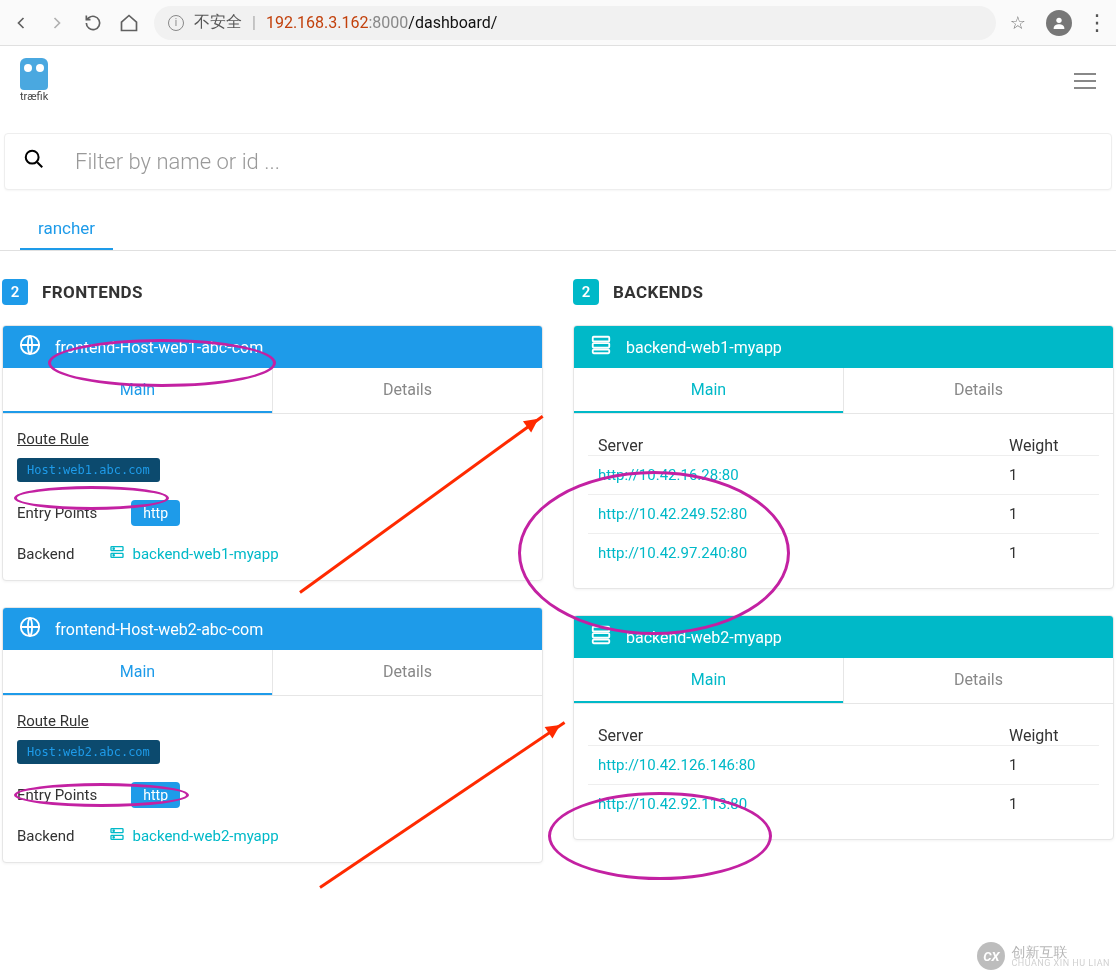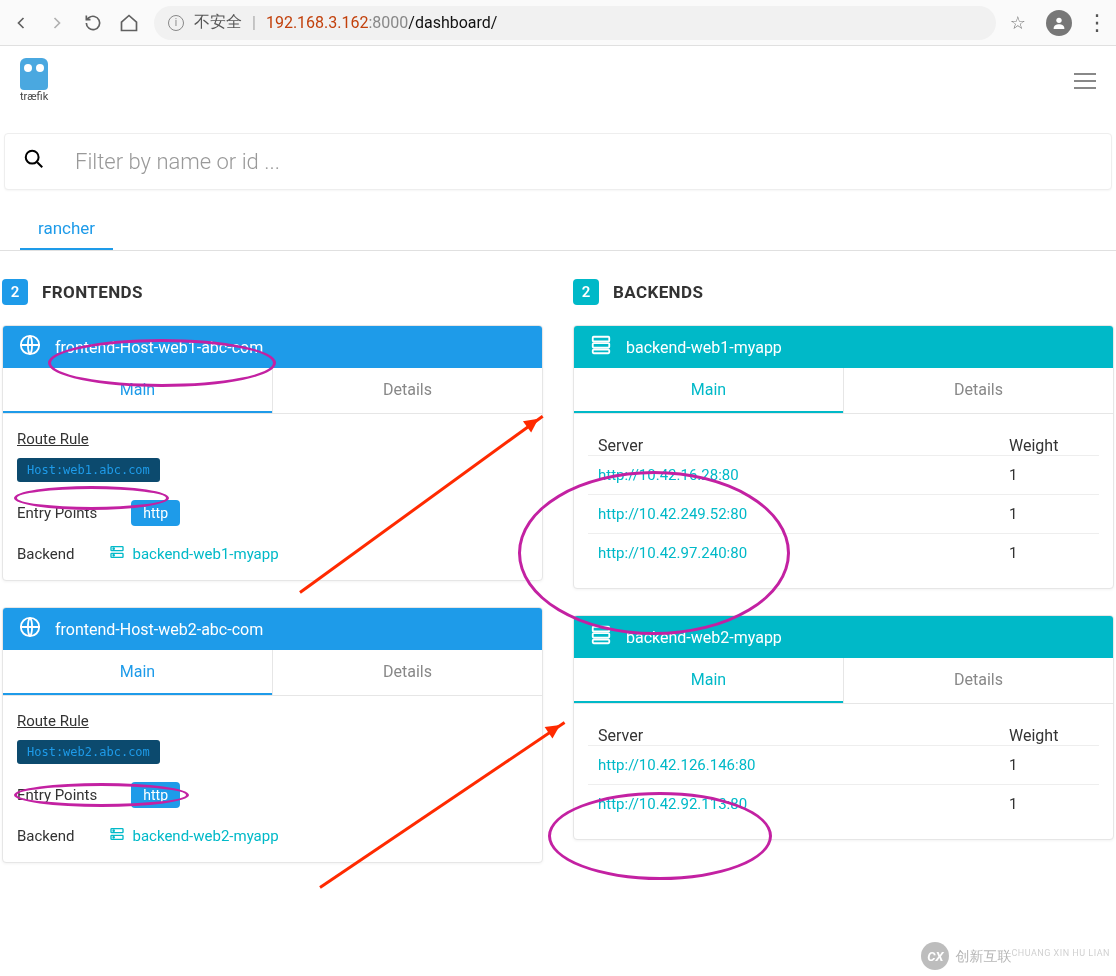--- a/index.html
+++ b/index.html
@@ -275,21 +275,21 @@
   display:flex;
   align-items:center;
   gap:6px;
   opacity:0.55;
   font-size:13px;
   color:#888;
 }
 .watermark .wm-icon{
   width:28px;height:28px;border-radius:50%;background:#888;color:#fff;display:flex;align-items:center;justify-content:center;font-weight:700;font-style:italic;
 }
-.watermark .wm-txt{display:flex;flex-direction:row;line-height:1;}
+.watermark .wm-txt{display:flex;flex-direction:column;line-height:1;}
 .watermark .wm-txt .cn{font-size:14px;color:#777;}
 .watermark .wm-txt .en{font-size:9px;letter-spacing:0.5px;color:#aaa;}
 </style>
 </head>
 <body>
 
 <div class="browser-bar">
   <div class="nav-ico">
     <svg width="20" height="20" viewBox="0 0 24 24" fill="none" stroke="#606060" stroke-width="2">
         <path d="M15 6l-6 6 6 6"></path>

